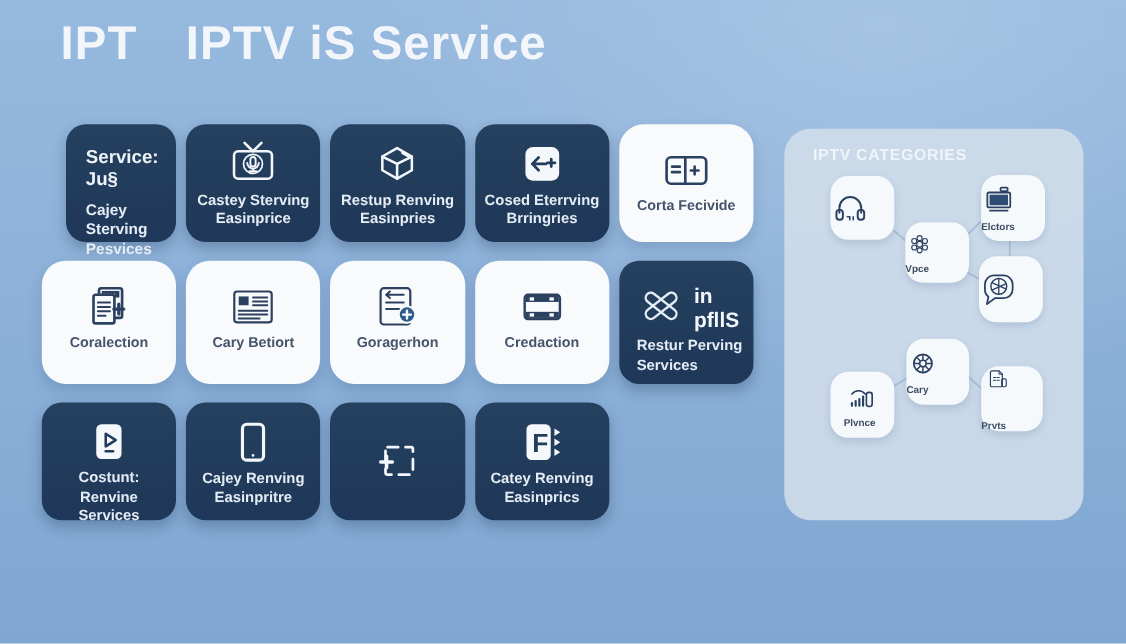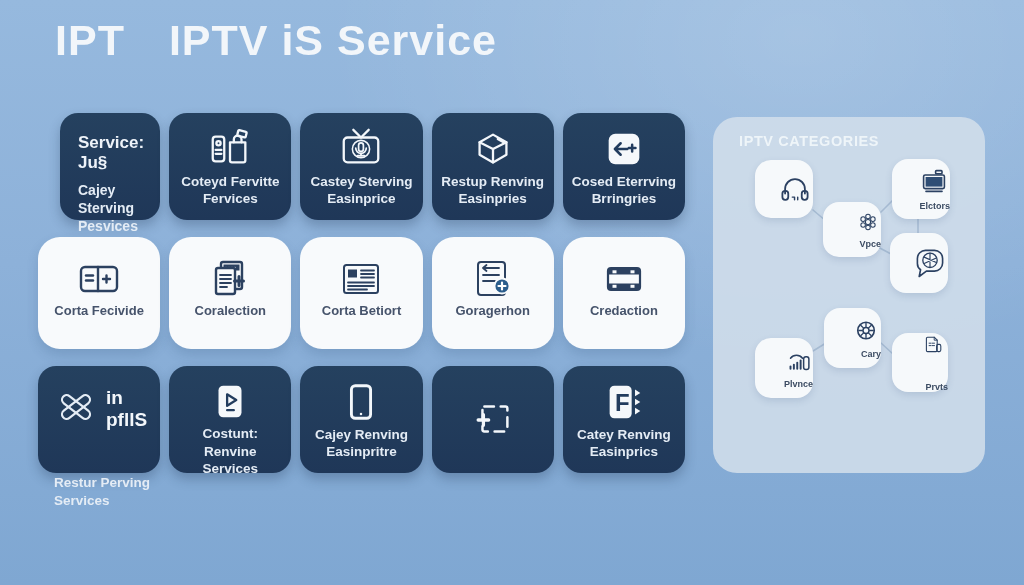--- a/index.html
+++ b/index.html
@@ -23,34 +23,34 @@
   .card.light{background:#f8fafc;border-radius:22px;color:#46536b;
     box-shadow:0 6px 12px rgba(40,70,110,.18);padding-top:18px;}
   .icon-box{flex:1;display:flex;align-items:center;justify-content:center;color:#f3f7fb;}
   .card.light .icon-box{color:#2c4160;}
   .card-lines{text-align:center;font-size:13.5px;font-weight:bold;line-height:1.3;}
   .card-label{font-size:13px;font-weight:bold;margin-bottom:26px;}
   .card.text-card{align-items:flex-start;padding-left:18px;margin-left:22px;}
   .card.text-card .card-heading{font-size:17px;font-weight:bold;color:#eef3f9;margin-top:7px;}
   .card-dash{width:15px;height:3px;background:#cfd9e6;border-radius:2px;margin:8px 0 0;}
   .card.text-card .card-lines{text-align:left;margin-top:auto;font-size:14px;}
-  .card.iconrow{align-items:flex-start;padding-left:16px;gap:41px;}
+  .card.iconrow{align-items:flex-start;padding-left:16px;}
   .card.iconrow .icon-row{display:flex;align-items:center;gap:8px;margin-top:6px;}
   .card.iconrow .icon-text{font-size:19px;font-weight:bold;color:#f3f7fb;}
   .card.iconrow .card-lines{text-align:left;margin-top:auto;}
   .ic{fill:none;stroke:currentColor;stroke-width:2.4;stroke-linecap:round;stroke-linejoin:round;}
   
   .panel{position:absolute;left:713px;top:117px;width:272px;height:356px;
     background:rgba(210,222,235,.88);border-radius:24px;}
   .panel-header{position:absolute;left:26px;top:16px;font-size:14.5px;font-weight:bold;
     letter-spacing:.6px;color:rgba(245,249,252,.85);}
   .connectors{position:absolute;left:0;top:0;}
   .tile{position:absolute;background:#f6f9fb;border-radius:16px;
     box-shadow:0 3px 7px rgba(60,90,130,.16);display:flex;flex-direction:column;
-    align-items:flex-end;justify-content:center;gap:2px;color:#2b4162;box-sizing:border-box;}
+    align-items:flex-start;justify-content:center;gap:2px;color:#2b4162;box-sizing:border-box;}
   .tile-label{font-size:9px;font-weight:bold;color:#3c4c63;}
   .tic{fill:none;stroke:currentColor;stroke-width:2;stroke-linecap:round;stroke-linejoin:round;}
 </style>
 </head>
 <body>
 
 <div class="stage">
 
   <header class="title">
     <span>IPT</span>
@@ -61,37 +61,20 @@
 
     <div class="card dark text-card">
       <div class="card-heading">Service: Ju§</div>
       <div class="card-dash"></div>
       <div class="card-lines">
         <div>Cajey Sterving</div>
         <div>Pesvices</div>
       </div>
     </div>
 
-    <div class="card dark">
-      <div class="icon-box">
-        <svg class="ic" width="46" height="46" viewBox="0 0 48 48">
-          <rect x="6" y="11" width="12" height="26" rx="3"></rect>
-          <circle cx="12" cy="18" r="2.2"></circle>
-          <line x1="9" y1="25" x2="15" y2="25"></line>
-          <line x1="9" y1="29" x2="15" y2="29"></line>
-          <path d="M24 17 h16 v19 a2 2 0 0 1 -2 2 h-12 a2 2 0 0 1 -2 -2 z"></path>
-          <path d="M28 17 v-3 a4 4 0 0 1 8 0 v3"></path>
-          <rect x="32" y="5" width="9" height="6" rx="1" transform="rotate(14 36 8)"></rect>
-        </svg>
-      </div>
-      <div class="card-lines">
-        <div>Coteyd Fervitte</div>
-        <div>Fervices</div>
-      </div>
-    </div>
 
     <div class="card dark">
       <div class="icon-box">
         <svg class="ic" width="46" height="46" viewBox="0 0 48 48">
           <polyline points="16,4 24,12 32,4"></polyline>
           <rect x="6" y="12" width="36" height="26" rx="4"></rect>
           <circle cx="24" cy="24" r="9" stroke-width="1.6"></circle>
           <rect x="21.5" y="17.5" width="5" height="9" rx="2.5" stroke-width="1.8"></rect>
           <path d="M18.5 23 a5.5 5.5 0 0 0 11 0" stroke-width="1.8"></path>
           <line x1="24" y1="28.5" x2="24" y2="31" stroke-width="1.8"></line>
@@ -178,21 +161,21 @@
           <g stroke-width="1.8">
             <line x1="24" y1="15.5" x2="37" y2="15.5"></line>
             <line x1="24" y1="19" x2="37" y2="19"></line>
             <line x1="24" y1="22.5" x2="37" y2="22.5"></line>
             <line x1="11" y1="27.5" x2="37" y2="27.5"></line>
             <line x1="11" y1="31" x2="37" y2="31"></line>
             <line x1="11" y1="34.5" x2="30" y2="34.5"></line>
           </g>
         </svg>
       </div>
-      <div class="card-label">Corta Betiort</div>
+      <div class="card-label">Cary Betiort</div>
     </div>
 
     <div class="card light">
       <div class="icon-box">
         <svg class="ic" width="48" height="48" viewBox="0 0 48 48">
           <rect x="9" y="7" width="27" height="33" rx="3" stroke-width="2"></rect>
           <g stroke-width="1.8">
             <path d="M30 13 h-16 M14 13 l3.5 -3 M14 13 l3.5 3"></path>
             <line x1="14" y1="20" x2="30" y2="20"></line>
             <line x1="14" y1="26" x2="26" y2="26"></line>

